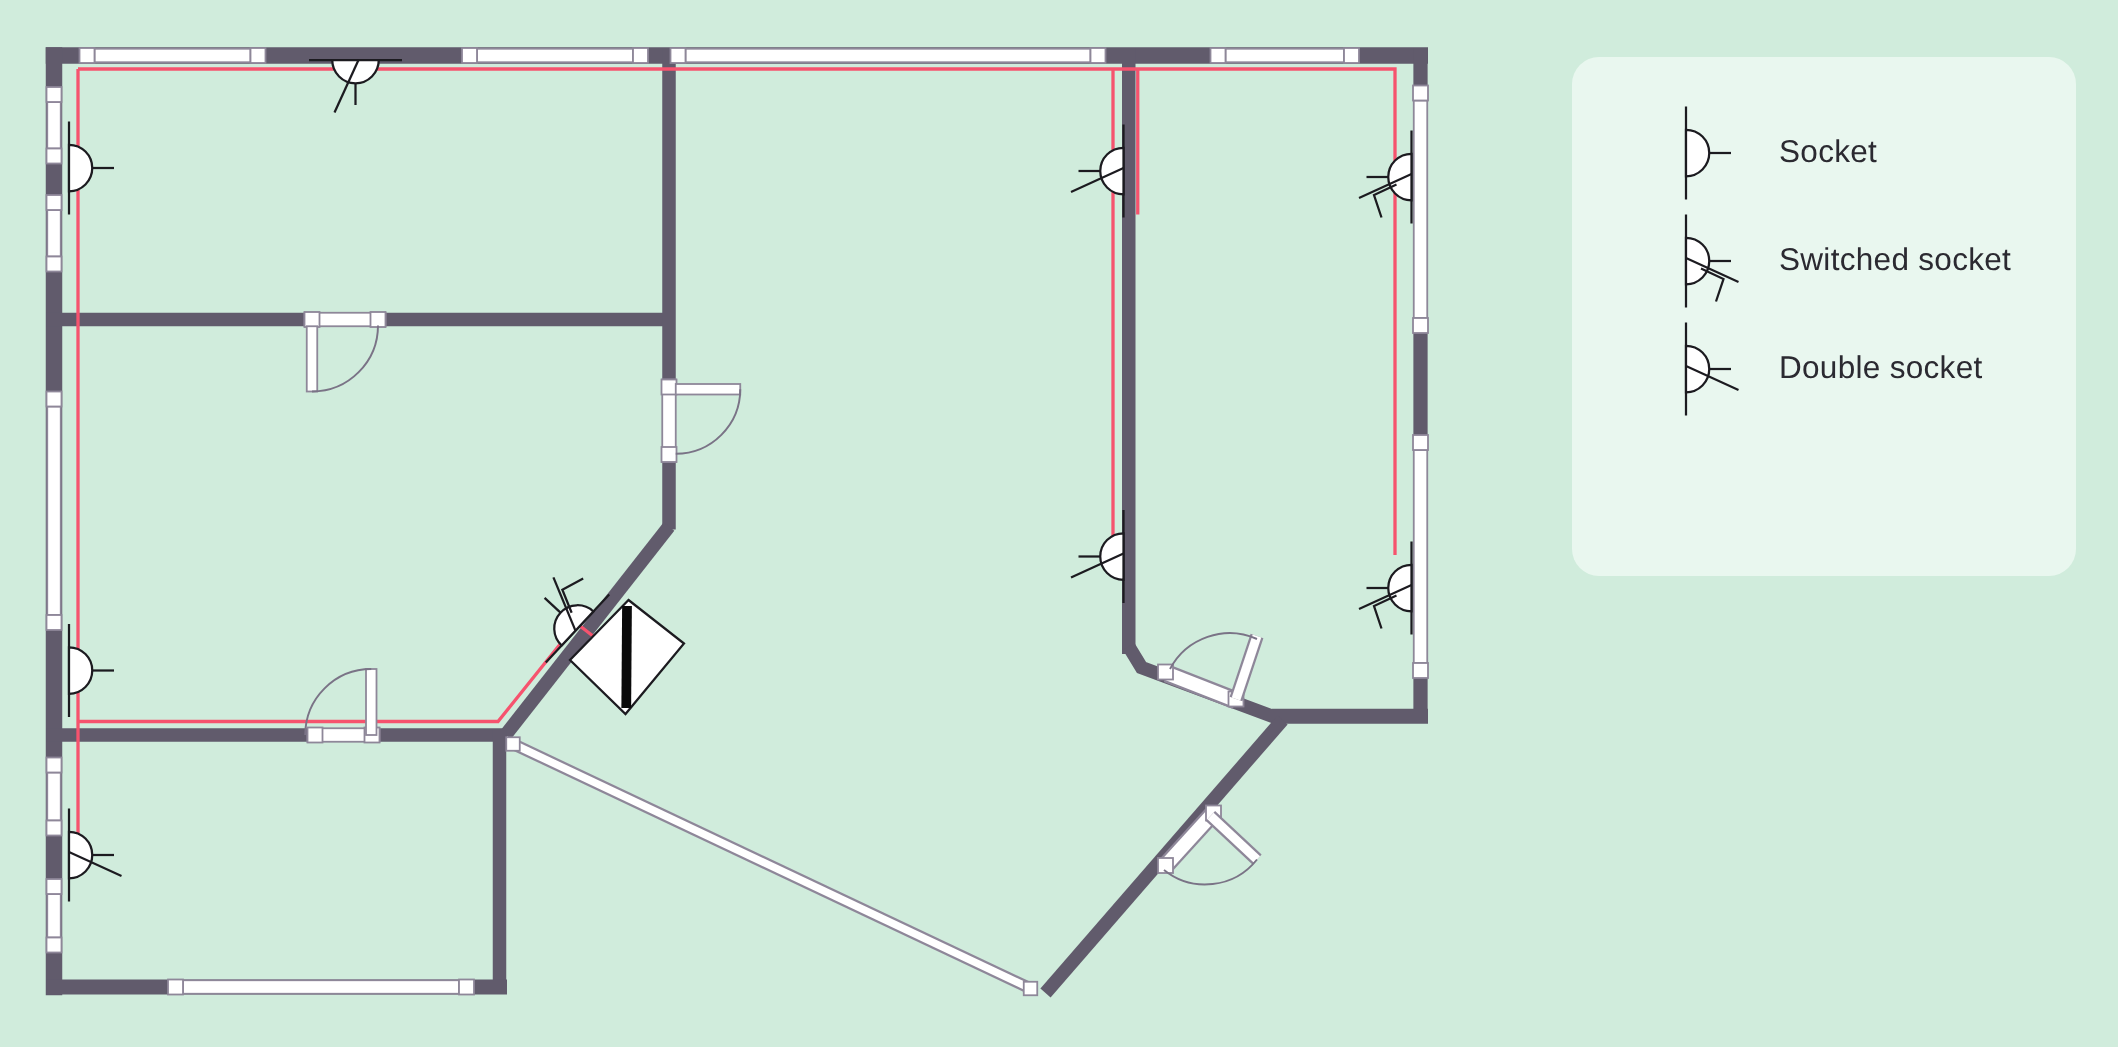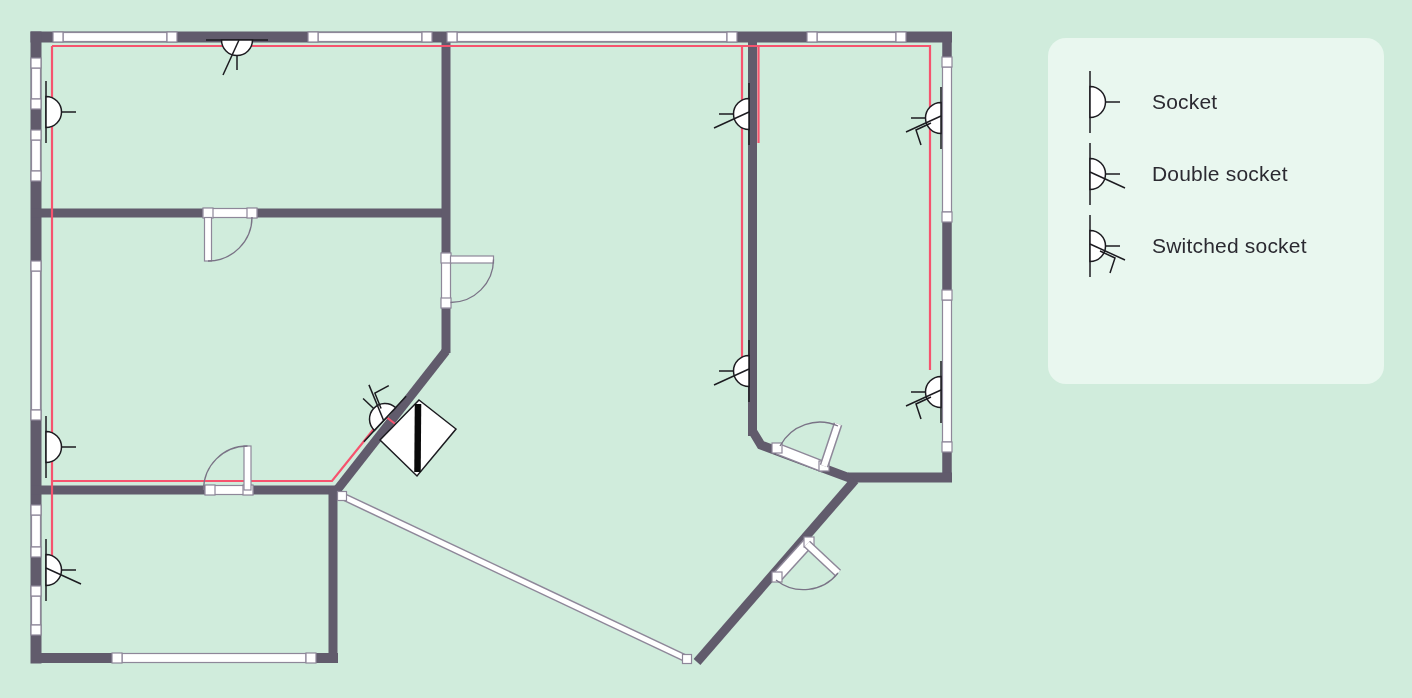--- a/index.html
+++ b/index.html
@@ -20,21 +20,21 @@
   .symline  { stroke: var(--sym,#1c1b20); stroke-width:1.5; fill:none; }
   .symfill  { fill:#ffffff; stroke: var(--sym,#1c1b20); stroke-width:1.5; }
 
   .legend {
     position:absolute; left:1048px; top:38px; width:336px; height:346px;
     background: var(--panel,#e9f7ef);
     border-radius:18px;
     padding-top:28px;
   }
   .legend-row {
-    display:flex; align-items:center; height:72px; padding-left:18px;
+    display:flex; align-items:center; height:72px; padding-left:52px;
   }
   .legend-symbol { width:66px; height:68px; flex:0 0 66px; }
   .legend-label {
     margin-left:20px; font-size:21px; color:var(--text,#2b2a31);
     letter-spacing:0.2px;
   }
 </style>
 </head>
 <body>
 
@@ -222,24 +222,24 @@
 
   <div class="legend">
     <div class="legend-row">
       <svg class="legend-symbol" viewBox="-24 -34 66 68">
         <use href="#sym-socket"></use>
       </svg>
       <span class="legend-label">Socket</span>
     </div>
     <div class="legend-row">
       <svg class="legend-symbol" viewBox="-24 -34 66 68">
+        <use href="#sym-switched"></use>
+      </svg>
+      <span class="legend-label">Switched socket</span>
+    </div>
+    <div class="legend-row">
+      <svg class="legend-symbol" viewBox="-24 -34 66 68">
         <use href="#sym-double"></use>
       </svg>
       <span class="legend-label">Double socket</span>
     </div>
-    <div class="legend-row">
-      <svg class="legend-symbol" viewBox="-24 -34 66 68">
-        <use href="#sym-switched"></use>
-      </svg>
-      <span class="legend-label">Switched socket</span>
-    </div>
   </div>
 </div>
 
 </body></html>

